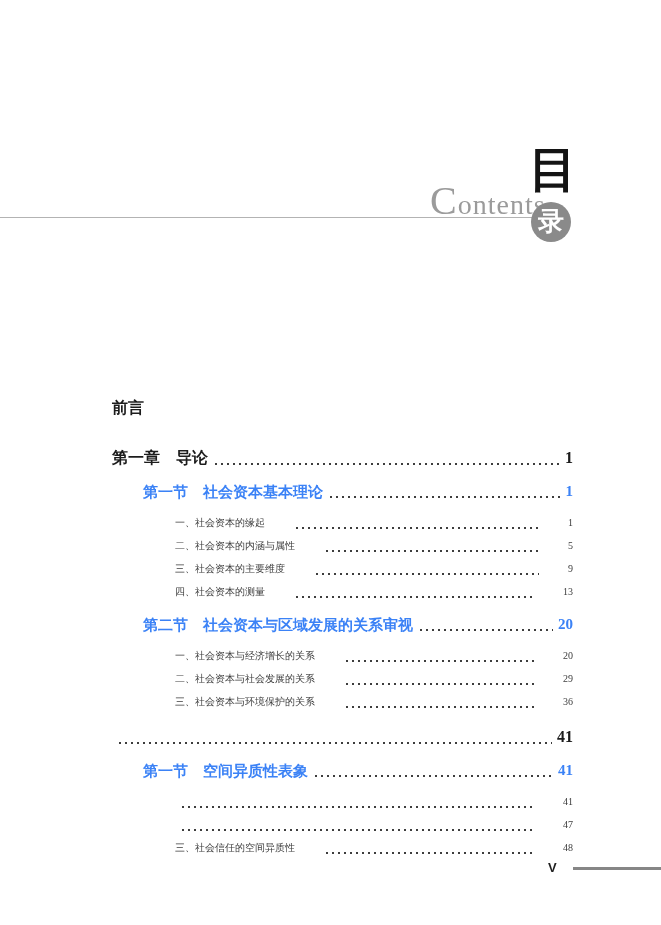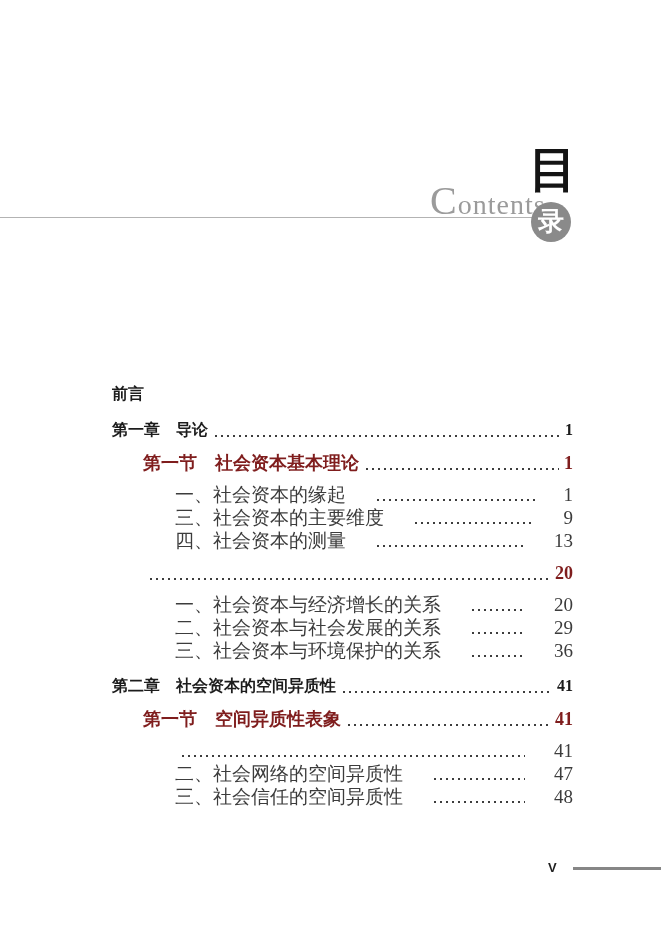--- a/index.html
+++ b/index.html
@@ -99,33 +99,35 @@
   .toc-page { white-space: nowrap; }
 
   .level-0 {
     font-size: 16px;
     line-height: 24px;
     font-weight: bold;
     color: #1c1c1c;
   }
   .level-0 .toc-title {
     font-family: "Liberation Sans", "DejaVu Sans", sans-serif;
+    margin-top: 14px;
   }
   .level-1 {
-    font-size: 18px;
+    font-size: 15px;
     line-height: 23px;
     font-weight: bold;
-    color: #7f1d1d;
+    color: #3b82f6;
     padding-left: 31px;
+    align-items: flex-end;
   }
   .level-1 .toc-title {
     font-family: "Liberation Sans", "DejaVu Sans", sans-serif;
   }
   .level-2 {
-    font-size: 19px;
+    font-size: 10px;
     line-height: 23px;
     font-weight: normal;
     color: #3c3c3c;
     padding-left: 63px;
     gap: 24px;
   }
   .m-chapter { margin-top: 12px; }
   .m-section { margin-top: 10px; }
   .m-subfirst { margin-top: 8px; }
 
@@ -179,64 +181,68 @@
       <span class="toc-title">第一节　社会资本基本理论</span>
       <span class="toc-dots"></span>
       <span class="toc-page">1</span>
     </div>
       <div class="toc-row level-2 m-subfirst">
       <span class="toc-title">一、社会资本的缘起</span>
       <span class="toc-dots"></span>
       <span class="toc-page">1</span>
     </div>
       <div class="toc-row level-2">
+      <span class="toc-title">二、社会资本的内涵与属性</span>
+      <span class="toc-dots"></span>
+      <span class="toc-page">5</span>
+    </div>
+      <div class="toc-row level-2">
       <span class="toc-title">三、社会资本的主要维度</span>
       <span class="toc-dots"></span>
       <span class="toc-page">9</span>
     </div>
       <div class="toc-row level-2">
       <span class="toc-title">四、社会资本的测量</span>
       <span class="toc-dots"></span>
       <span class="toc-page">13</span>
     </div>
       <div class="toc-row level-1 m-section">
+      <span class="toc-title">第二节　社会资本与区域发展的关系审视</span>
       <span class="toc-dots"></span>
       <span class="toc-page">20</span>
     </div>
       <div class="toc-row level-2 m-subfirst">
       <span class="toc-title">一、社会资本与经济增长的关系</span>
       <span class="toc-dots"></span>
       <span class="toc-page">20</span>
     </div>
       <div class="toc-row level-2">
       <span class="toc-title">二、社会资本与社会发展的关系</span>
       <span class="toc-dots"></span>
       <span class="toc-page">29</span>
     </div>
       <div class="toc-row level-2">
       <span class="toc-title">三、社会资本与环境保护的关系</span>
       <span class="toc-dots"></span>
       <span class="toc-page">36</span>
     </div>
       <div class="toc-row level-0 m-chapter">
-      <span class="toc-title">第二章　社会资本的空间异质性</span>
       <span class="toc-dots"></span>
       <span class="toc-page">41</span>
     </div>
       <div class="toc-row level-1 m-section">
       <span class="toc-title">第一节　空间异质性表象</span>
       <span class="toc-dots"></span>
       <span class="toc-page">41</span>
     </div>
       <div class="toc-row level-2 m-subfirst">
       <span class="toc-dots"></span>
       <span class="toc-page">41</span>
     </div>
       <div class="toc-row level-2">
-      <span class="toc-title">二、社会网络的空间异质性</span>
       <span class="toc-dots"></span>
       <span class="toc-page">47</span>
     </div>
       <div class="toc-row level-2">
       <span class="toc-title">三、社会信任的空间异质性</span>
       <span class="toc-dots"></span>
       <span class="toc-page">48</span>
     </div>
     </div>
 

